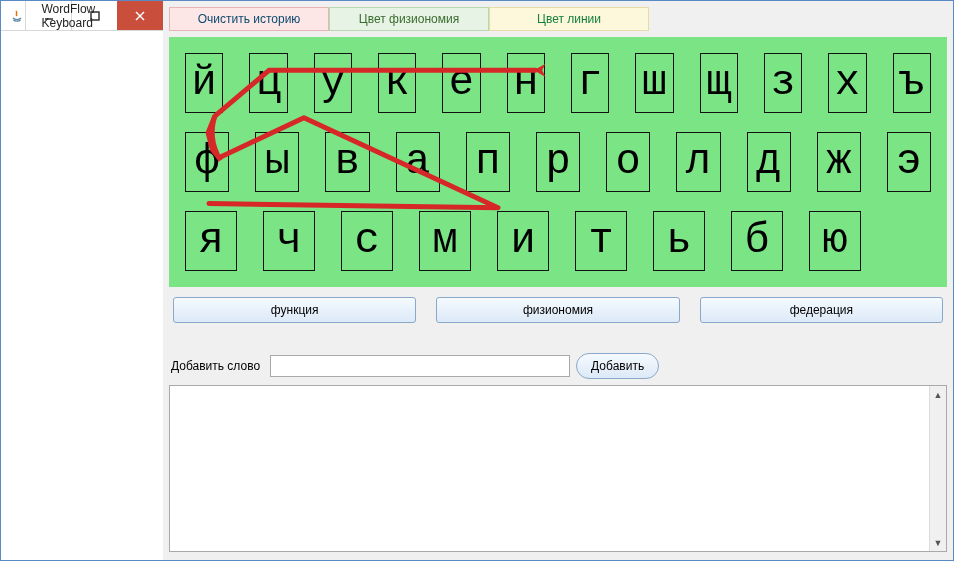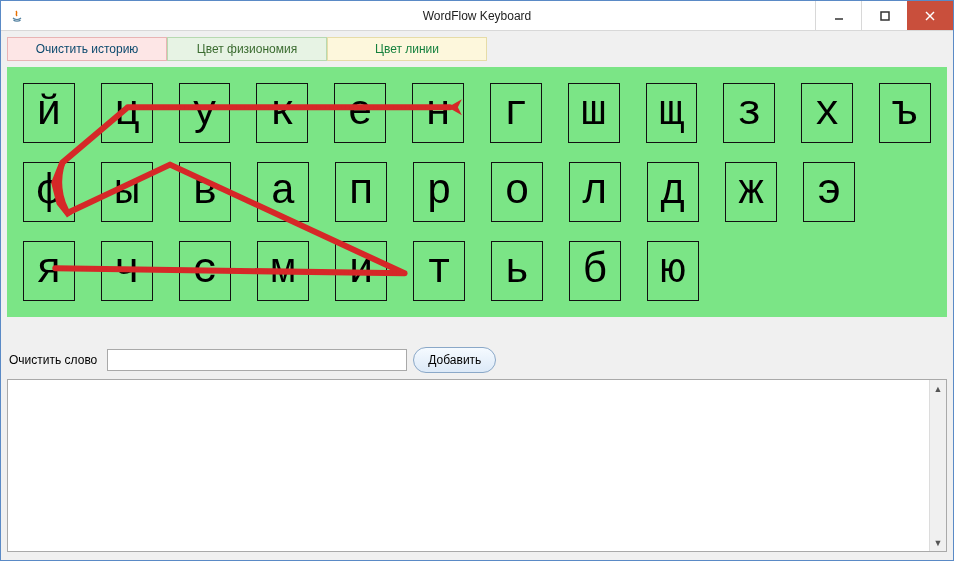--- a/index.html
+++ b/index.html
@@ -5,21 +5,21 @@
     * { box-sizing: border-box; }
     body {
       margin: 0;
       font-family: "Segoe UI", Tahoma, sans-serif;
       font-size: 12px;
       background: #fff;
       width: 954px;
       height: 561px;
       overflow: hidden;
     }
-    .window { border: 1px solid #5a8ac6; height: 100%; display: flex; flex-direction: column; justify-content: flex-end; }
+    .window { border: 1px solid #5a8ac6; height: 100%; display: flex; flex-direction: row; justify-content: flex-end; }
     .titlebar {
       height: 30px;
       background: #fff;
       display: flex;
       align-items: center;
       position: relative;
       border-bottom: 1px solid #d8d8d8;
     }
     .titlebar-icon {
       width: 16px; height: 16px; margin-left: 8px;
@@ -241,23 +241,28 @@
       <svg class="trail" viewBox="0 0 934 250" preserveAspectRatio="none">
         <path d="M 120 40 L 440 40 L 120 40 L 55 95 L 47 115 L 52 135 L 60 145 L 162 97 L 395 205 L 48 200 L 395 205" stroke="#d62828" stroke-width="6" fill="none" stroke-linejoin="round" stroke-linecap="round"></path>
         <path d="M 55 95 C 50 110 50 130 62 148" stroke="#d62828" stroke-width="6" fill="none"></path>
         <path d="M 120 40 L 448 40" stroke="#d62828" stroke-width="4" fill="none" stroke-dasharray="4 4"></path>
         <path d="M 162 97 L 395 205" stroke="#d62828" stroke-width="4" fill="none" stroke-dasharray="4 4"></path>
         <path d="M 395 205 L 48 200" stroke="#d62828" stroke-width="4" fill="none" stroke-dasharray="4 4"></path>
         <path d="M 438 40 l 14 -8 l -4 8 l 4 8 z" fill="#d62828"></path>
       </svg>
     </div>
 
+    <div class="suggestions">
+      <div class="sugg-btn">функция</div>
+      <div class="sugg-btn">физиономия</div>
+      <div class="sugg-btn">федерация</div>
+    </div>
 
     <div class="add-row">
-      <span class="add-label">Очистить слово</span>
+      <span class="add-label">Добавить слово</span>
       <input class="add-input" value="" style="">
       <div class="add-btn">Добавить</div>
     </div>
 
     <div class="history">
       <div class="history-content"></div>
       <div class="vscroll">
         <div class="arr">▲</div>
         <div class="arr">▼</div>
       </div>

